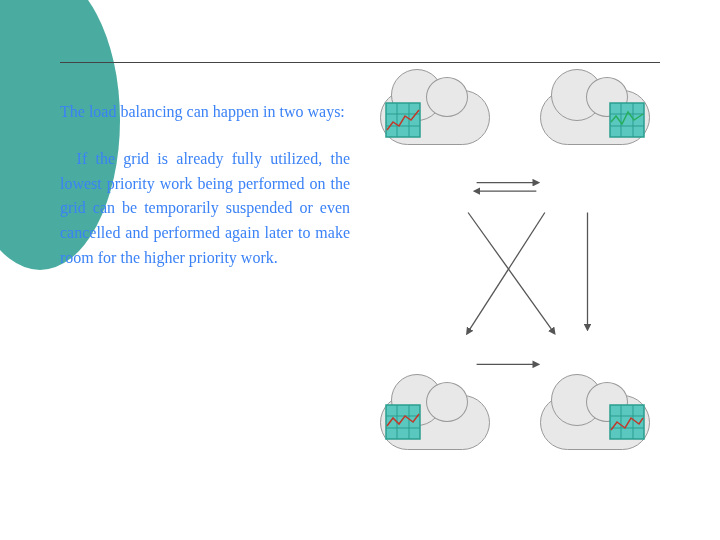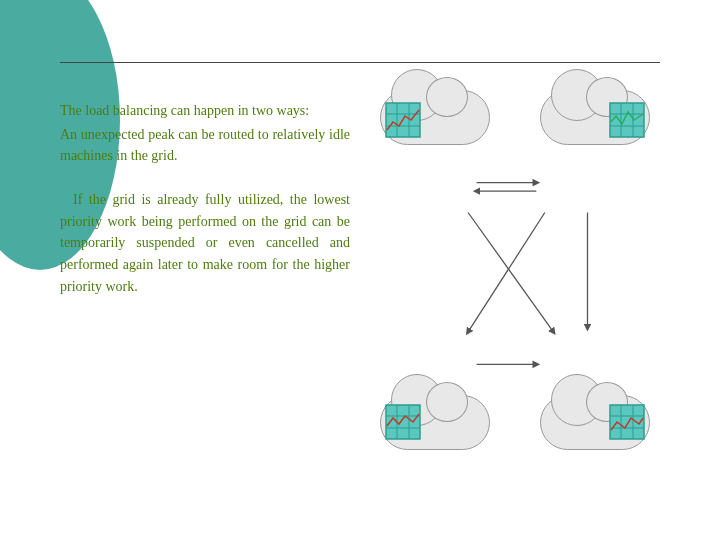--- a/index.html
+++ b/index.html
@@ -41,23 +41,23 @@
       right: 60px;
       bottom: 40px;
       display: flex;
       flex-direction: row;
       gap: 20px;
     }
 
     .text-column {
       flex: 0 0 290px;
       padding-top: 30px;
-      font-size: 14px;
+      font-size: 16px;
       line-height: 1.55;
-      color: #4d7c0f;
+      color: #3b82f6;
       text-align: justify;
     }
 
     .diagram-column {
       flex: 1;
       position: relative;
       padding-top: 10px;
     }
 
     
@@ -169,21 +169,20 @@
 </head>
 <body>
 
 <div class="circle-decoration"></div>
 <div class="top-line"></div>
 
 <div class="content-area">
 
   <div class="text-column">
     <p>The load balancing can happen in two ways:</p>
-    <p style="margin-top:2px;">An unexpected peak can be routed to relatively idle machines in the grid.</p>
     <p style="margin-top:22px;">&nbsp;&nbsp;If the grid is already fully utilized, the lowest priority work being performed on the grid can be temporarily suspended or even cancelled and performed again later to make room for the higher priority work.</p>
   </div>
 
   <div class="diagram-column">
 
     <div class="cloud cloud-tl"></div>
 
     <div class="grid-icon" style="top: 32px; left: 15px;">
       <svg viewBox="0 0 36 36" xmlns="http://www.w3.org/2000/svg">
         <rect x="1" y="1" width="34" height="34" fill="#5bc8c0" stroke="#2a9d8f" stroke-width="1.5"></rect>

